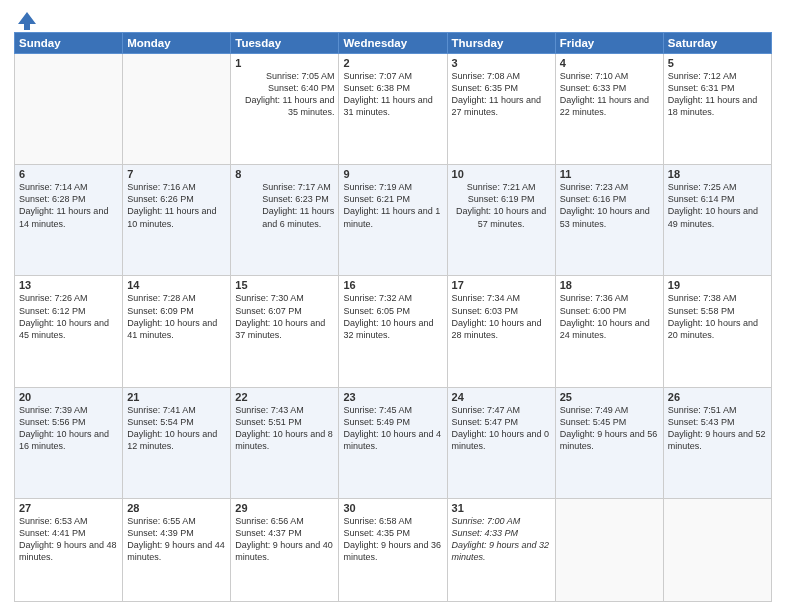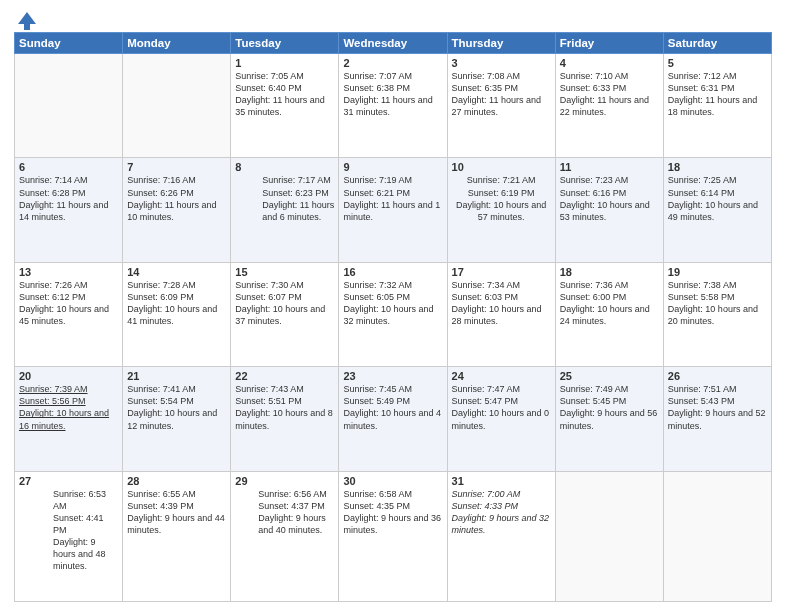--- a/index.html
+++ b/index.html
@@ -120,21 +120,21 @@
           <th>Friday</th>
           <th>Saturday</th>
         </tr>
     </thead>
     <tbody id="calendar-body">
     <tr>
           <td class="empty-cell"></td>
           <td class="empty-cell"></td>
           <td>
             <span class="day-number">1</span>
-            <div class="cell-info" style="white-space: pre-line;">Sunrise: 7:05 AM
+            <div class="cell-info" style="white-space: pre-line; text-align: right;">Sunrise: 7:05 AM
 Sunset: 6:40 PM
 Daylight: 11 hours and 35 minutes.</div>
           </td>
           <td>
             <span class="day-number">2</span>
             <div class="cell-info" style="white-space: pre-line;">Sunrise: 7:07 AM
 Sunset: 6:38 PM
 Daylight: 11 hours and 31 minutes.</div>
           </td>
           <td>
@@ -240,21 +240,21 @@
           <td>
             <span class="day-number">19</span>
             <div class="cell-info" style="white-space: pre-line;">Sunrise: 7:38 AM
 Sunset: 5:58 PM
 Daylight: 10 hours and 20 minutes.</div>
           </td>
         </tr>
         <tr class="row-stripe">
           <td>
             <span class="day-number">20</span>
-            <div class="cell-info" style="white-space: pre-line; text-decoration: underline;">Sunrise: 7:39 AM
+            <div class="cell-info" style="white-space: pre-line;">Sunrise: 7:39 AM
 Sunset: 5:56 PM
 Daylight: 10 hours and 16 minutes.</div>
           </td>
           <td>
             <span class="day-number">21</span>
             <div class="cell-info" style="white-space: pre-line;">Sunrise: 7:41 AM
 Sunset: 5:54 PM
 Daylight: 10 hours and 12 minutes.</div>
           </td>
           <td>
@@ -284,33 +284,33 @@
           <td>
             <span class="day-number">26</span>
             <div class="cell-info" style="white-space: pre-line;">Sunrise: 7:51 AM
 Sunset: 5:43 PM
 Daylight: 9 hours and 52 minutes.</div>
           </td>
         </tr>
         <tr>
           <td>
             <span class="day-number">27</span>
-            <div class="cell-info" style="white-space: pre-line; margin-left: 34px;">Sunrise: 6:53 AM
+            <div class="cell-info" style="white-space: pre-line;">Sunrise: 6:53 AM
 Sunset: 4:41 PM
 Daylight: 9 hours and 48 minutes.</div>
           </td>
           <td>
             <span class="day-number">28</span>
             <div class="cell-info" style="white-space: pre-line;">Sunrise: 6:55 AM
 Sunset: 4:39 PM
 Daylight: 9 hours and 44 minutes.</div>
           </td>
           <td>
             <span class="day-number">29</span>
-            <div class="cell-info" style="white-space: pre-line; margin-left: 23px;">Sunrise: 6:56 AM
+            <div class="cell-info" style="white-space: pre-line;">Sunrise: 6:56 AM
 Sunset: 4:37 PM
 Daylight: 9 hours and 40 minutes.</div>
           </td>
           <td>
             <span class="day-number">30</span>
             <div class="cell-info" style="white-space: pre-line;">Sunrise: 6:58 AM
 Sunset: 4:35 PM
 Daylight: 9 hours and 36 minutes.</div>
           </td>
           <td>

